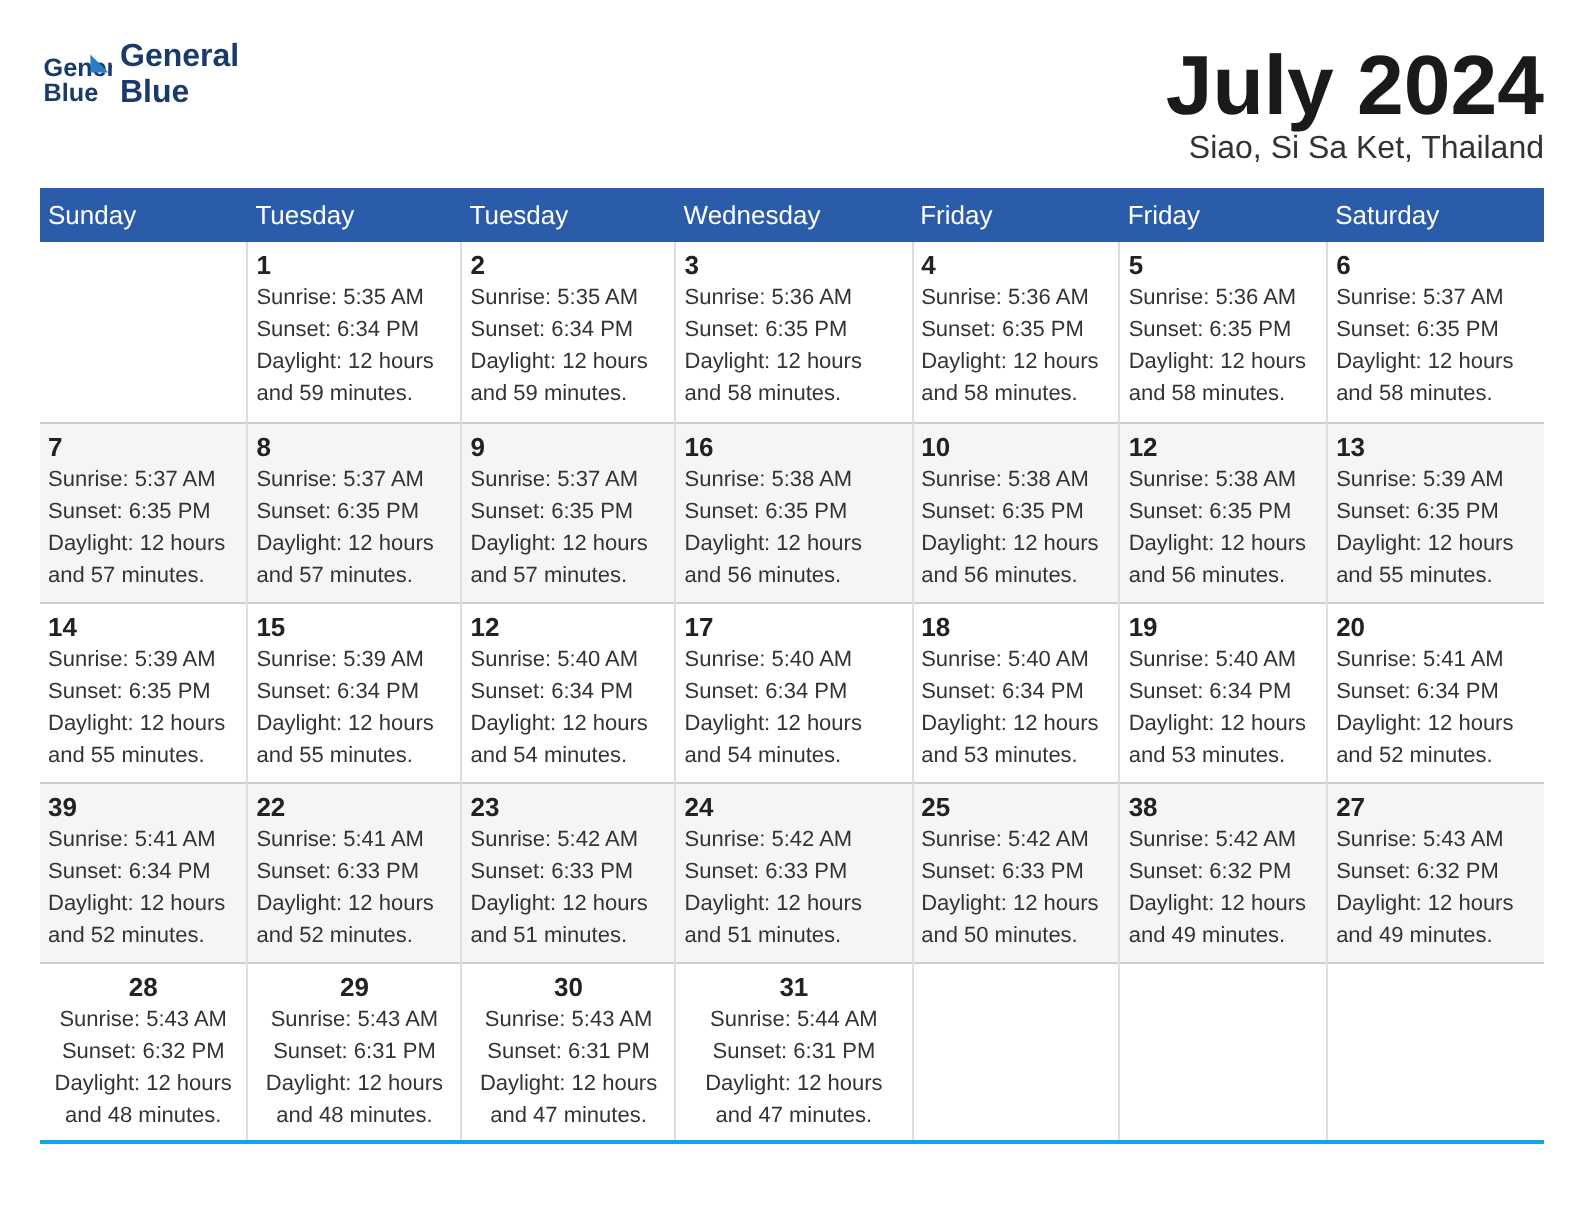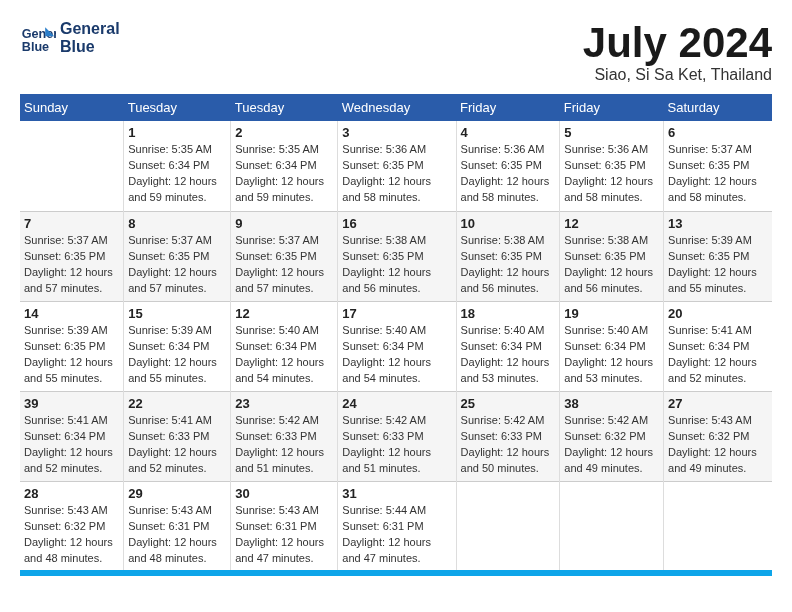--- a/index.html
+++ b/index.html
@@ -78,21 +78,22 @@
       font-size: 11px;
       line-height: 1.45;
     }
     .even-row {
       background-color: #f5f5f5;
     }
     .odd-row {
       background-color: #ffffff;
     }
     tbody tr:last-child td {
-      border-bottom: 6px solid #0ea5e9;
+      border-bottom: 2px solid #0ea5e9;
+      text-align: center;
     }
   </style>
 </head>
 <body>
 
 <div class="header">
   <div class="logo">
     <svg class="logo-icon" viewBox="0 0 40 40">
       <text x="2" y="20" font-size="14" font-weight="bold" fill="#1a3a6b">General</text>
       <text x="2" y="34" font-size="14" font-weight="bold" fill="#1a3a6b">Blue</text>

